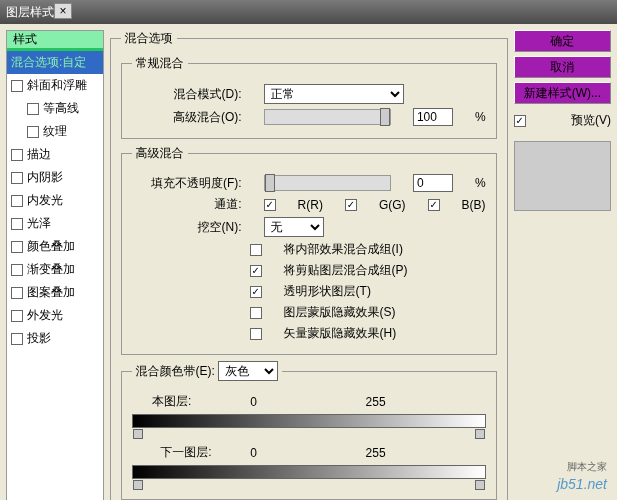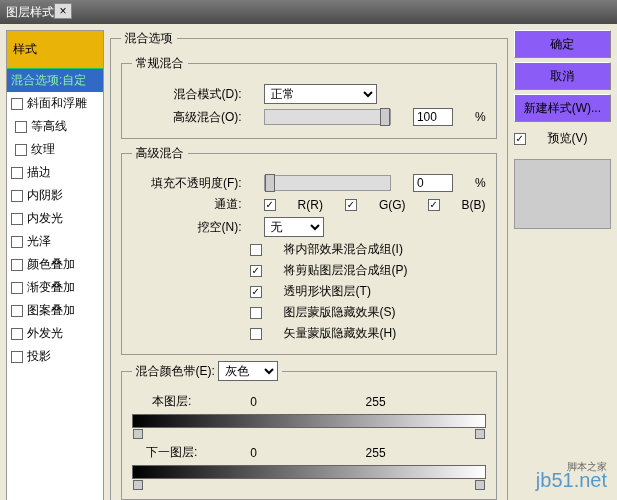--- a/index.html
+++ b/index.html
@@ -1,42 +1,42 @@
 <!DOCTYPE html>
 <html><head>
 <meta charset="utf-8">
 <style>
 *{box-sizing:border-box;margin:0;padding:0;font-family:"Microsoft YaHei",SimSun,sans-serif;font-size:12px}
 body{background:#ece9d8;width:617px;height:500px;overflow:hidden}
 .titlebar{background:linear-gradient(#7a7a7a,#4a4a4a);color:#fff;height:24px;line-height:24px;padding:0 6px;display:flex;}
 .close{background:#ddd;color:#000;width:18px;height:16px;text-align:center;line-height:14px;margin-top:3px;border:1px solid #888;cursor:pointer}
 .main{display:flex;padding:6px;gap:6px}
 .styles{border:1px solid #999;width:110px;background:#fff}
-.styles-hdr{padding:10px 6px;border-bottom:1px solid #22c55e;background:#eab308}
+.styles-hdr{padding:0 6px;border-bottom:3px solid #22c55e;background:#86efac}
 .style-item{padding:3px 4px;display:flex;align-items:center;gap:4px;cursor:pointer}
 .style-item.sel{background:#316ac5;color:#86efac}
-.style-item.indent{padding-left:8px}
+.style-item.indent{padding-left:20px}
 .cb{width:12px;height:12px;border:1px solid #666;background:#fff;display:inline-block;flex-shrink:0}
 .cb.checked::after{content:"✓";font-size:10px;line-height:10px;display:block;text-align:center}
 .center{flex:1}
 fieldset{border:1px solid #999;padding:8px 10px;margin-bottom:6px}
 legend{padding:0 4px}
 .row{display:flex;align-items:center;margin:4px 0;gap:22px}
 .lbl{width:110px;text-align:right}
 select{border:1px solid #666;background:#fff;height:20px;padding:0 2px}
 input[type=text]{border:1px solid #666;height:18px;width:40px;padding:8px 3px}
 .slider{flex:1;height:16px;position:relative;background:#ddd;border:1px solid #999}
 .slider .thumb{position:absolute;width:10px;height:18px;background:#ccc;border:1px solid #666;top:-2px}
 .right{width:110px;display:flex;flex-direction:column;gap:4px}
-.btn{background:#8b5cf6;border:1px solid #888;border-top-color:#fff;border-left-color:#fff;height:28px;cursor:pointer}
+.btn{background:#a21caf;border:1px solid #888;border-top-color:#fff;border-left-color:#fff;height:22px;cursor:pointer}
 .preview{border:1px solid #999;background:#ccc;height:70px;margin-top:4px}
 .gradient{height:14px;background:linear-gradient(to right,#000,#fff);border:1px solid #666;margin:2px 0;position:relative}
 .gradient .h{position:absolute;width:10px;height:10px;background:#ccc;border:1px solid #666;bottom:-12px}
 .val{display:inline-block;width:40px;text-align:center}
-.watermark{position:absolute;right:10px;bottom:8px;color:#5599cc;font-size:20px}
+.watermark{position:absolute;right:10px;bottom:8px;color:#5599cc;font-style:italic;font-size:14px}
 .watermark2{position:absolute;right:10px;bottom:26px;color:#666;font-size:10px}
 </style>
 </head>
 <body>
 
 <div class="titlebar">
   <span>图层样式</span>
   <span class="close">×</span>
 </div>
 
@@ -97,21 +97,21 @@
   </div>
 
   <div class="center">
     <fieldset>
       <legend>混合选项</legend>
 
       <fieldset>
         <legend>常规混合</legend>
         <div class="row">
           <span class="lbl">混合模式(D):</span>
-          <select style="width:113px"><option>正常</option></select>
+          <select style="width:140px"><option>正常</option></select>
         </div>
         <div class="row">
           <span class="lbl">高级混合(O):</span>
           <div class="slider">
               <div class="thumb" style="right:0"></div>
             </div>
           <input type="text" value="100" style="">
           <span>%</span>
         </div>
       </fieldset>
@@ -172,38 +172,38 @@
           <span style="width:80px;text-align:center">本图层:</span>
           <span class="val">0</span>
           <span class="val" style="margin-left:60px">255</span>
         </div>
         <div class="gradient">
             <div class="h" style="left:0"></div>
             <div class="h" style="right:0"></div>
           </div>
         <div style="height:10px"></div>
         <div class="row">
-          <span style="width:80px;text-align:center">下一图层:</span>
+          <span style="width:80px;text-align:right">下一图层:</span>
           <span class="val">0</span>
           <span class="val" style="margin-left:60px">255</span>
         </div>
         <div class="gradient">
             <div class="h" style="left:0"></div>
             <div class="h" style="right:0"></div>
           </div>
         <div style="height:10px"></div>
       </fieldset>
     </fieldset>
   </div>
 
   <div class="right">
     <button class="btn">确定</button>
     <button class="btn">取消</button>
     <button class="btn">新建样式(W)...</button>
-    <div class="row" style="justify-content:flex-start">
+    <div class="row" style="justify-content:space-between">
       <span class="cb checked"></span>
       <span>预览(V)</span>
     </div>
     <div class="preview"></div>
   </div>
 </div>
 
 <div class="watermark2">脚本之家</div>
 <div class="watermark">jb51.net</div>
 

